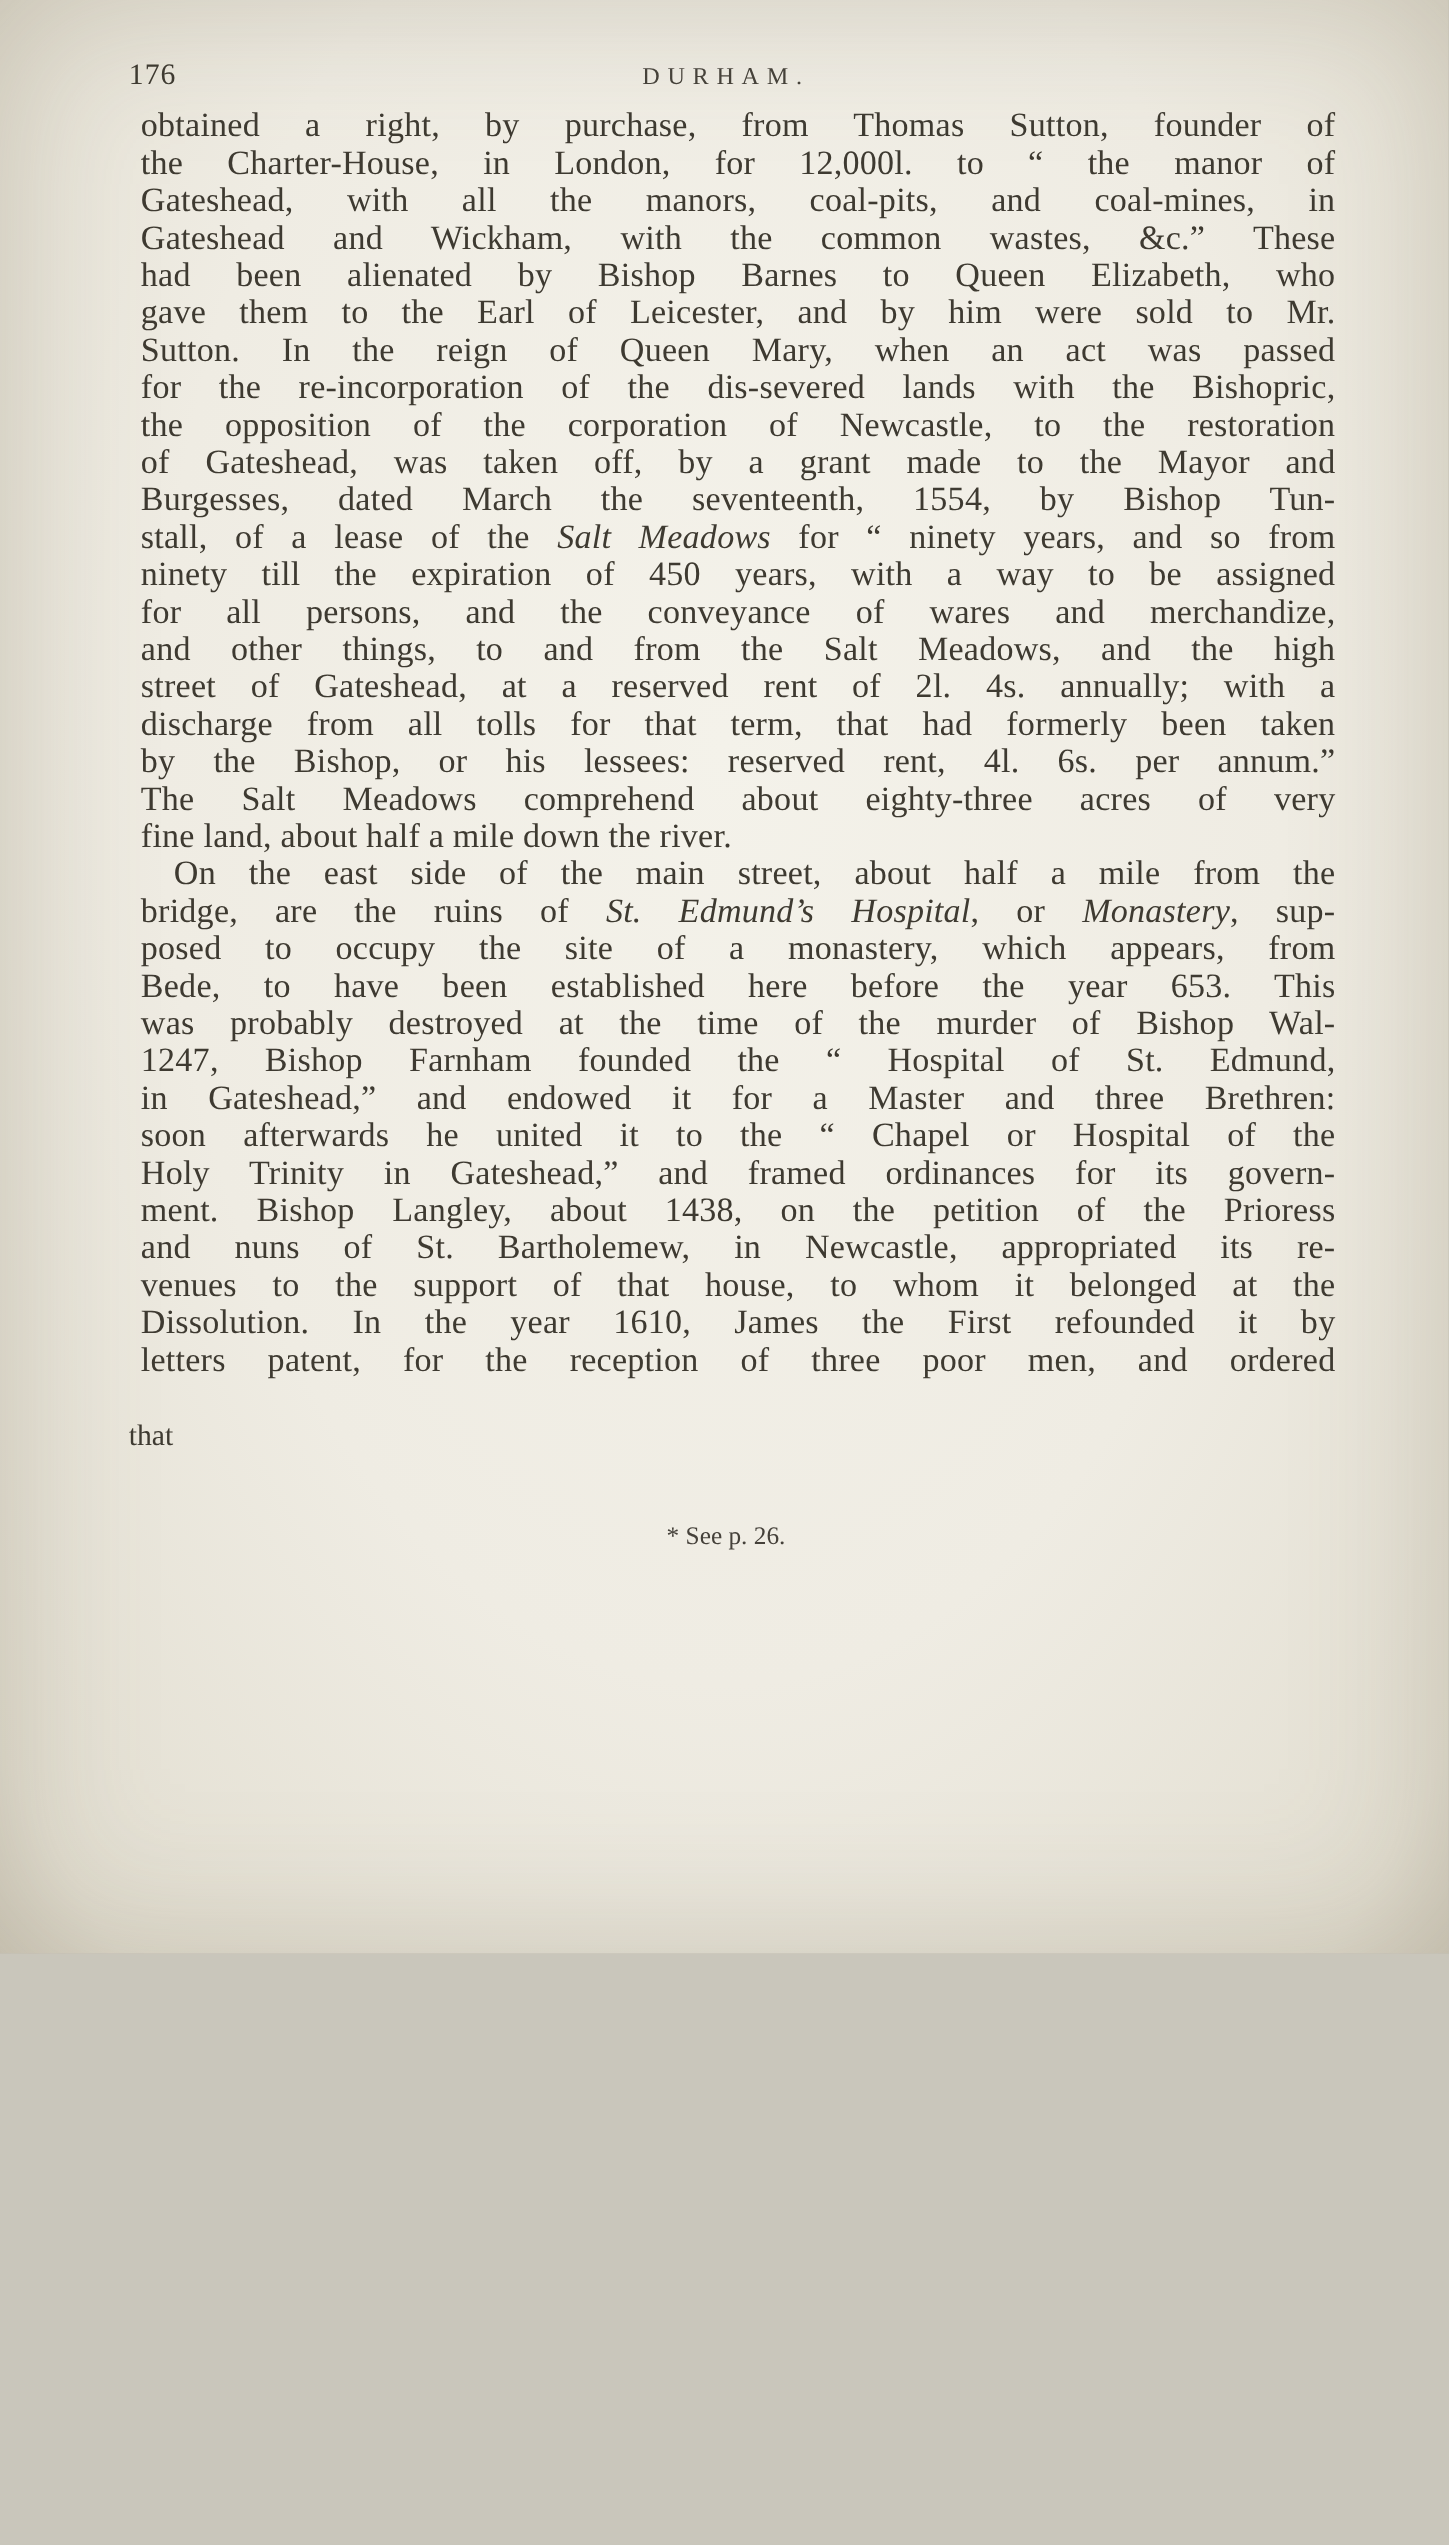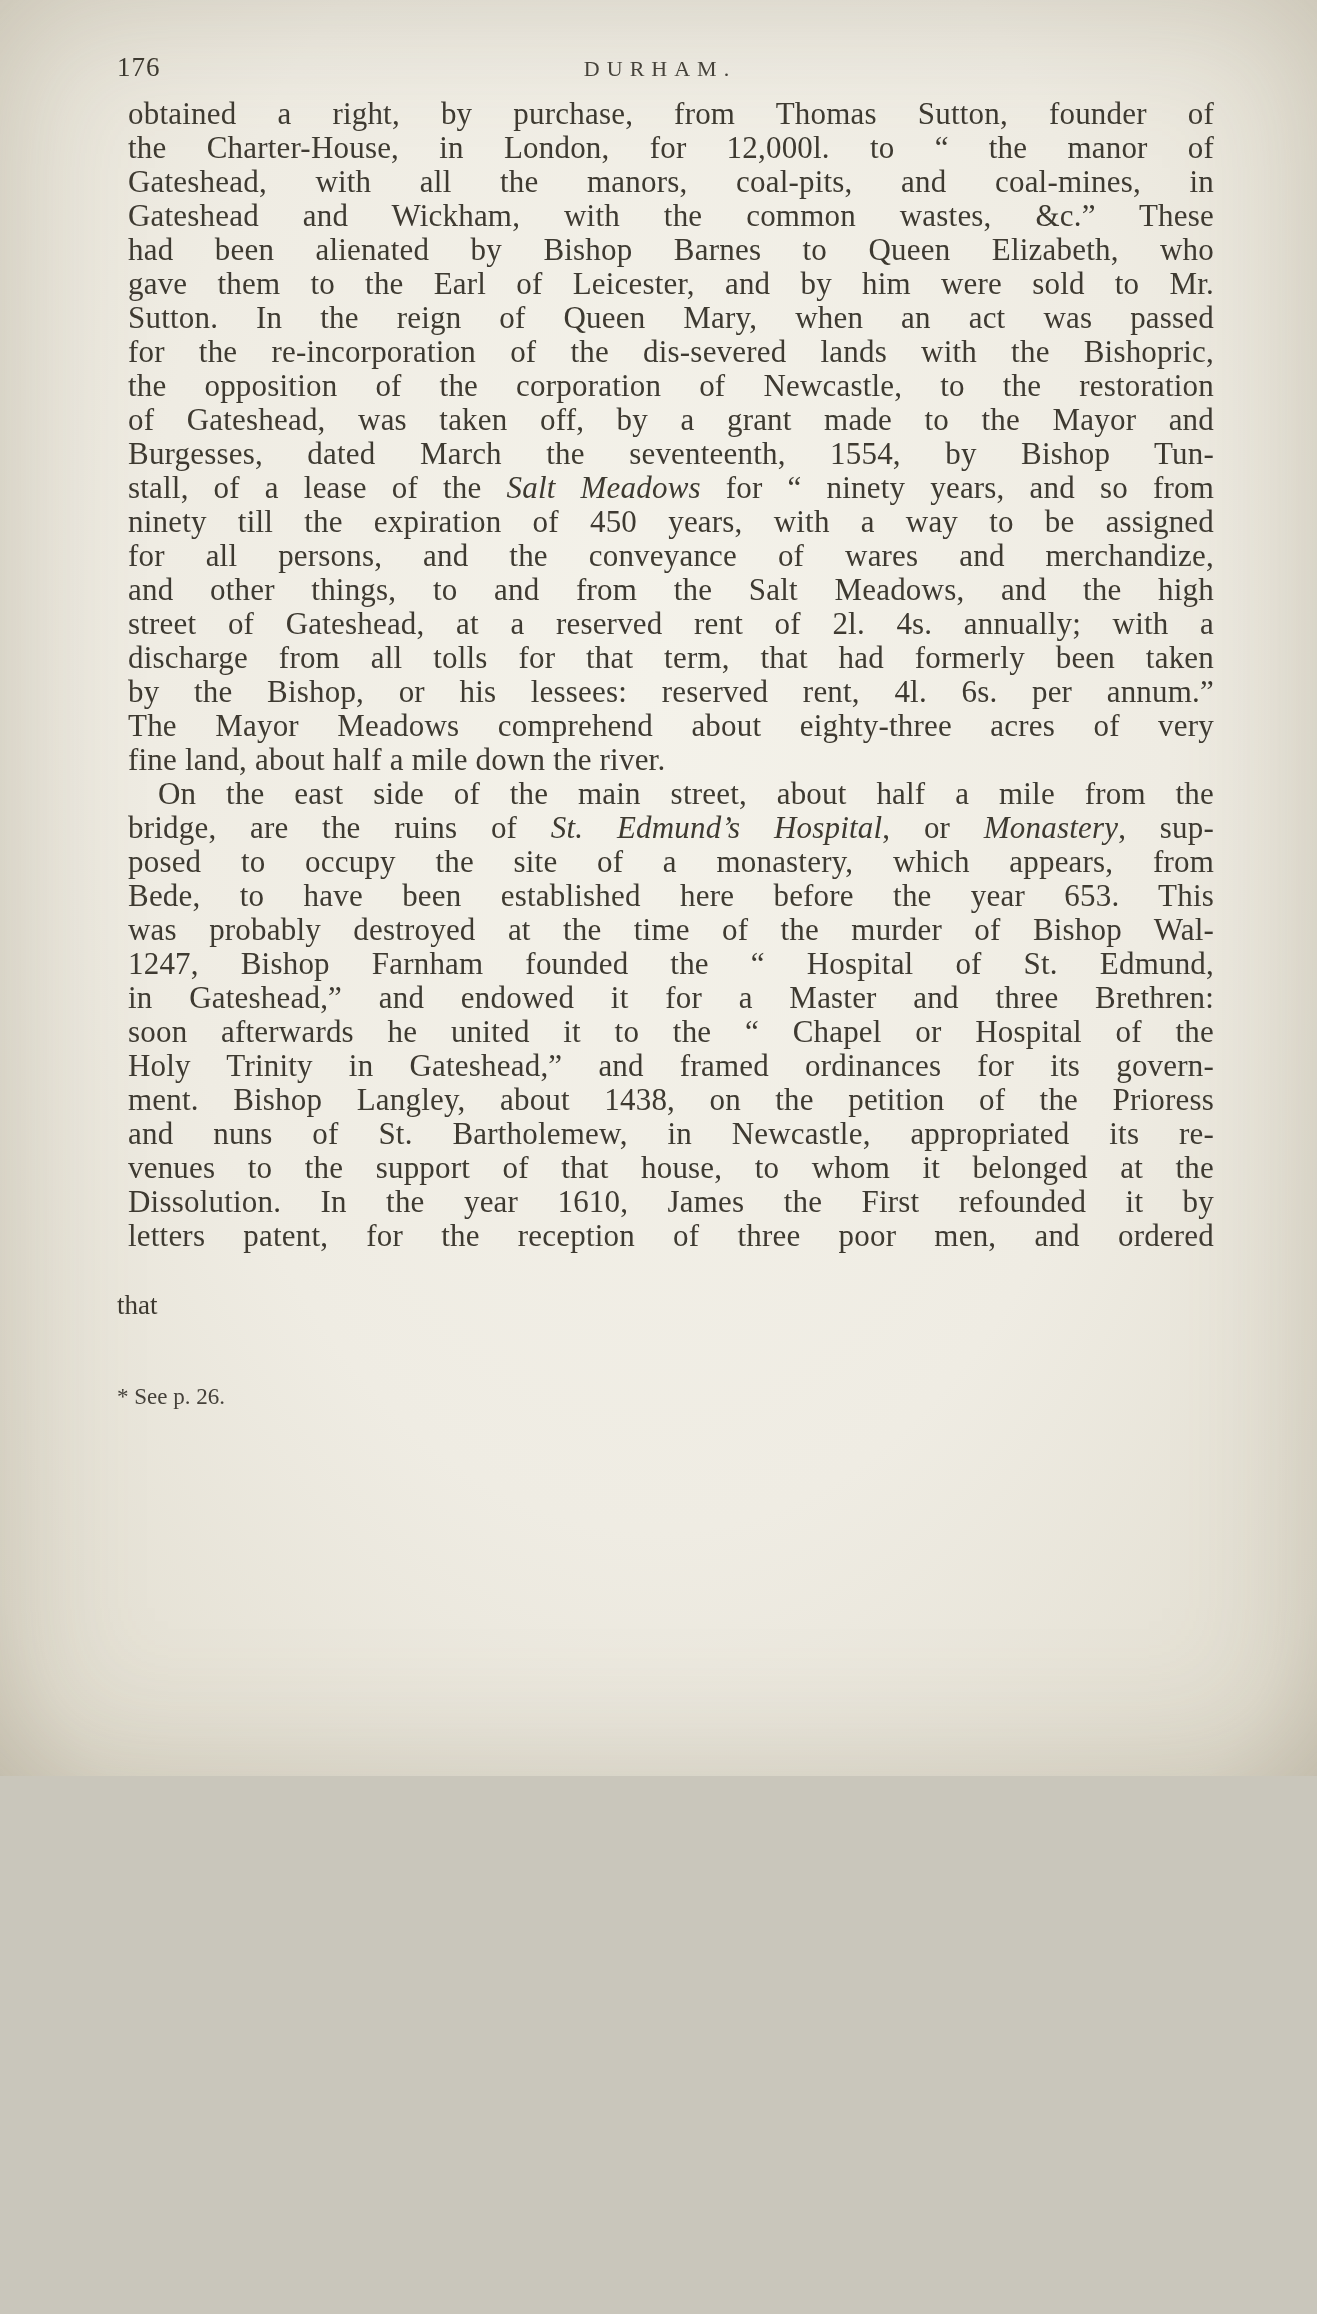--- a/index.html
+++ b/index.html
@@ -70,20 +70,21 @@
     left: 117px;
     width: 1086px;
     text-align: left;
     font-size: 27px;
   }
   .footnote {
     position: absolute;
     top: 1384px;
     left: 117px;
     width: 1086px;
+    text-align: center;
     font-size: 23px;
     color: #45413a;
   }
 </style>
 </head>
 <body>
 
 <div class="page">
 
   <div class="header">
@@ -103,21 +104,21 @@
       <div class="line"><span>the opposition of the corporation of Newcastle, to the restoration</span></div>
       <div class="line"><span>of Gateshead, was taken off, by a grant made to the Mayor and</span></div>
       <div class="line"><span>Burgesses, dated March the seventeenth, 1554, by Bishop Tun-</span></div>
       <div class="line"><span>stall, of a lease of the </span><span class="italic">Salt Meadows</span><span> for “ ninety years, and so from</span></div>
       <div class="line"><span>ninety till the expiration of 450 years, with a way to be assigned</span></div>
       <div class="line"><span>for all persons, and the conveyance of wares and merchandize,</span></div>
       <div class="line"><span>and other things, to and from the Salt Meadows, and the high</span></div>
       <div class="line"><span>street of Gateshead, at a reserved rent of 2l. 4s. annually; with a</span></div>
       <div class="line"><span>discharge from all tolls for that term, that had formerly been taken</span></div>
       <div class="line"><span>by the Bishop, or his lessees: reserved rent, 4l. 6s. per annum.”</span></div>
-      <div class="line"><span>The Mayor Meadows comprehend about eighty-three acres of very</span></div>
+      <div class="line"><span>The Salt Meadows comprehend about eighty-three acres of very</span></div>
       <div class="line line-last"><span>fine land, about half a mile down the river.</span></div>
       <div class="line line-indent"><span>On the east side of the main street, about half a mile from the</span></div>
       <div class="line"><span>bridge, are the ruins of </span><span class="italic">St. Edmund’s Hospital</span><span>, or </span><span class="italic">Monastery</span><span>, sup-</span></div>
       <div class="line"><span>posed to occupy the site of a monastery, which appears, from</span></div>
       <div class="line"><span>Bede, to have been established here before the year 653.  This</span></div>
       <div class="line"><span>was probably destroyed at the time of the murder of Bishop Wal-</span></div>
       <div class="line"><span>1247, Bishop Farnham founded the “ Hospital of St. Edmund,</span></div>
       <div class="line"><span>in Gateshead,” and endowed it for a Master and three Brethren:</span></div>
       <div class="line"><span>soon afterwards he united it to the “ Chapel or Hospital of the</span></div>
       <div class="line"><span>Holy Trinity in Gateshead,” and framed ordinances for its govern-</span></div>

